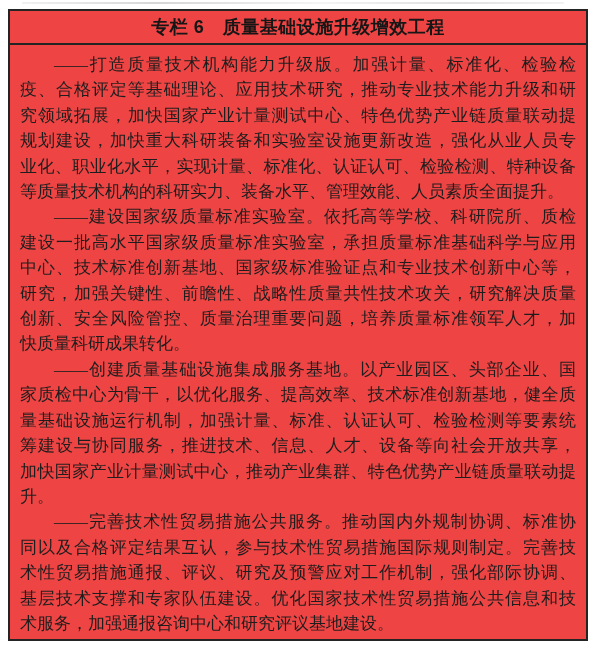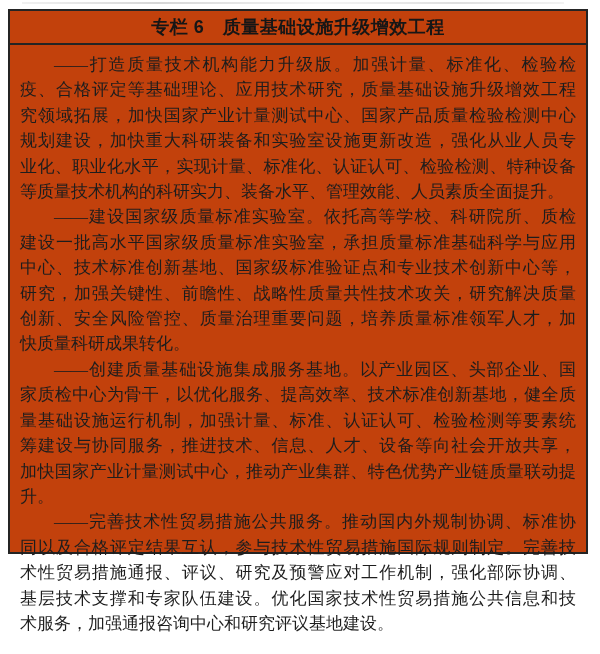--- a/index.html
+++ b/index.html
@@ -11,24 +11,24 @@
     position: relative;
     overflow: hidden;
   }
   .scan-streak {
     position: absolute; top: 2px; left: 22px; right: 36px; height: 2px;
     background: linear-gradient(90deg, #ececec, #c9c9c9 25%, #f1f1f1 55%, #d4d4d4 80%, #eeeeee);
     opacity: .75;
   }
   .panel {
     position: absolute; left: 8px; top: 9px;
-    width: 580px; height: 545px;
+    width: 580px; height: 632px;
     box-sizing: border-box;
     border: 2px solid #242424;
-    background: #c2410c;
+    background: #ef4444;
   }
   .panel-head {
     height: 32px;
     border-bottom: 2px solid #242424;
     display: flex; align-items: center; justify-content: center;
   }
   .panel-title {
     font-family: "Liberation Sans", "DejaVu Sans", sans-serif;
     font-weight: bold;
     font-size: 18px;
@@ -52,22 +52,22 @@
 <div class="scan-streak"></div>
 
 <div class="panel">
   <div class="panel-head">
     <div class="panel-title">专栏 6　质量基础设施升级增效工程</div>
   </div>
   <div class="panel-body">
 
     <div class="para">
       <div class="ln first">——打造质量技术机构能力升级版。加强计量、标准化、检验检</div>
-      <div class="ln">疫、合格评定等基础理论、应用技术研究，质量基础设施升级增效工程</div>
-      <div class="ln">究领域拓展，加快国家产业计量测试中心、国家产品质量检验检测中心</div>
+      <div class="ln">疫、合格评定等基础理论、应用技术研究，推动专业技术能力升级和研</div>
+      <div class="ln">究领域拓展，加快国家产业计量测试中心、特色优势产业链质量联动提</div>
       <div class="ln">规划建设，加快重大科研装备和实验室设施更新改造，强化从业人员专</div>
       <div class="ln">业化、职业化水平，实现计量、标准化、认证认可、检验检测、特种设备</div>
       <div class="ln last">等质量技术机构的科研实力、装备水平、管理效能、人员素质全面提升。</div>
     </div>
 
     <div class="para">
       <div class="ln first">——建设国家级质量标准实验室。依托高等学校、科研院所、质检</div>
       <div class="ln">建设一批高水平国家级质量标准实验室，承担质量标准基础科学与应用</div>
       <div class="ln">中心、技术标准创新基地、国家级标准验证点和专业技术创新中心等，</div>
       <div class="ln">研究，加强关键性、前瞻性、战略性质量共性技术攻关，研究解决质量</div>

